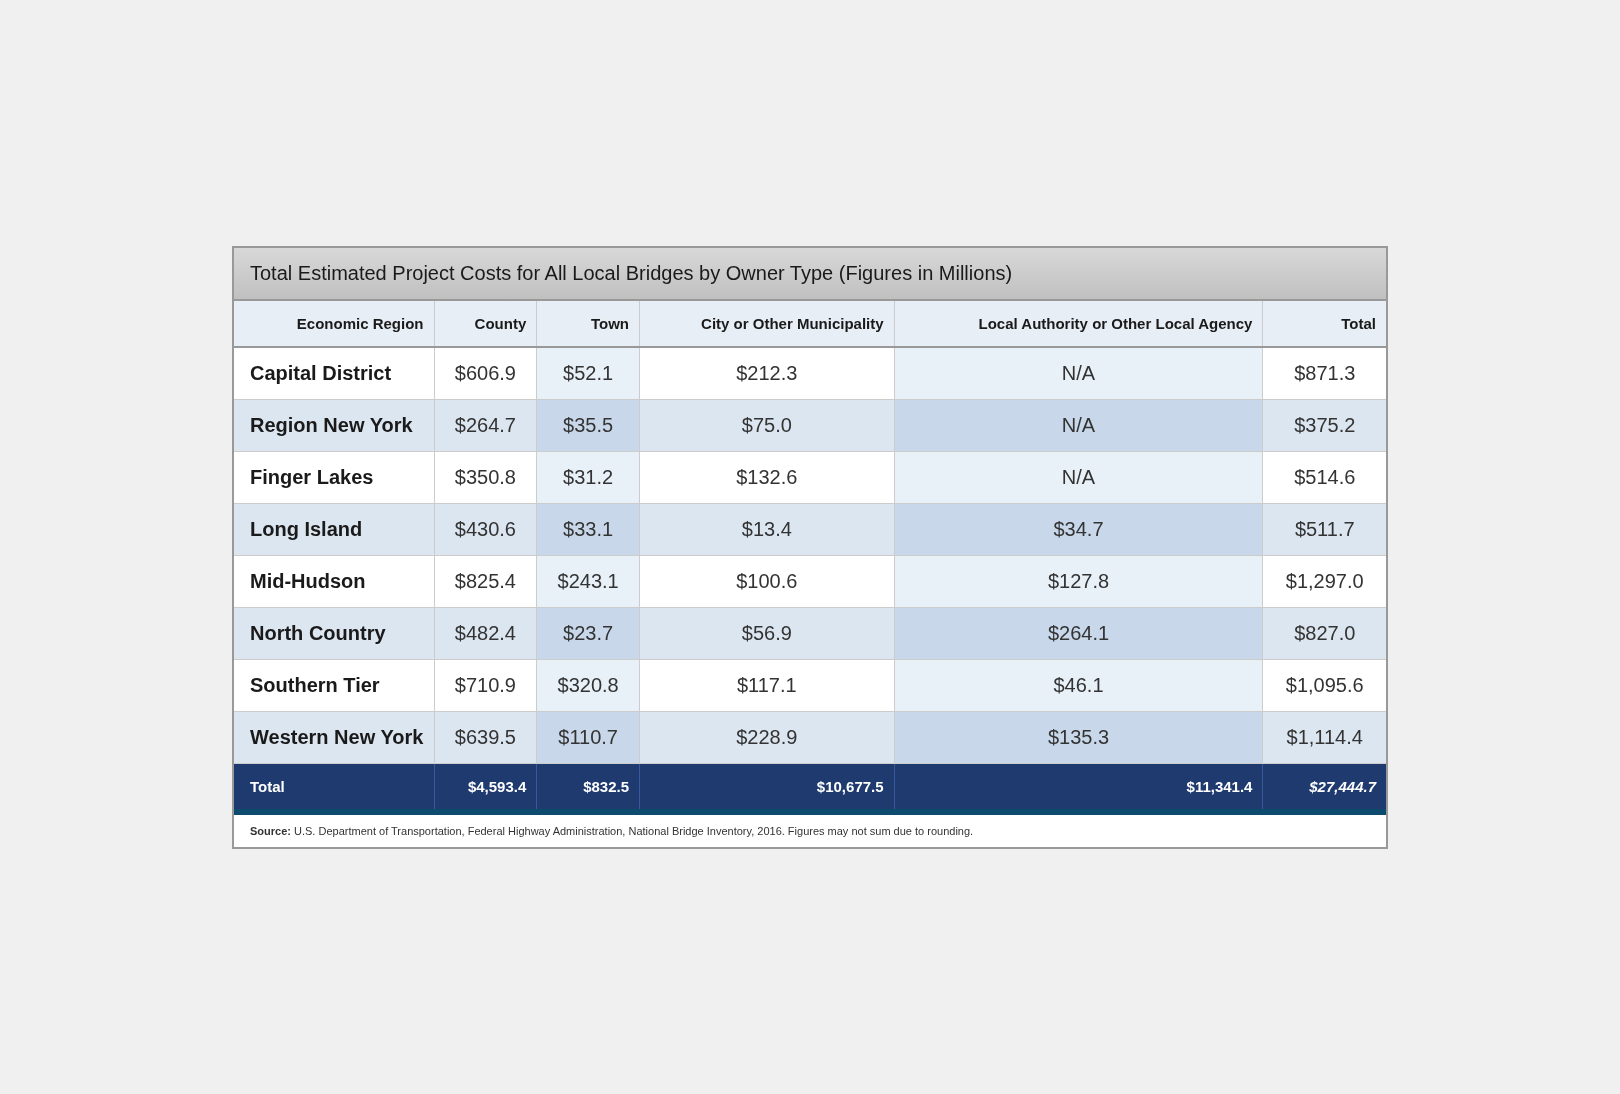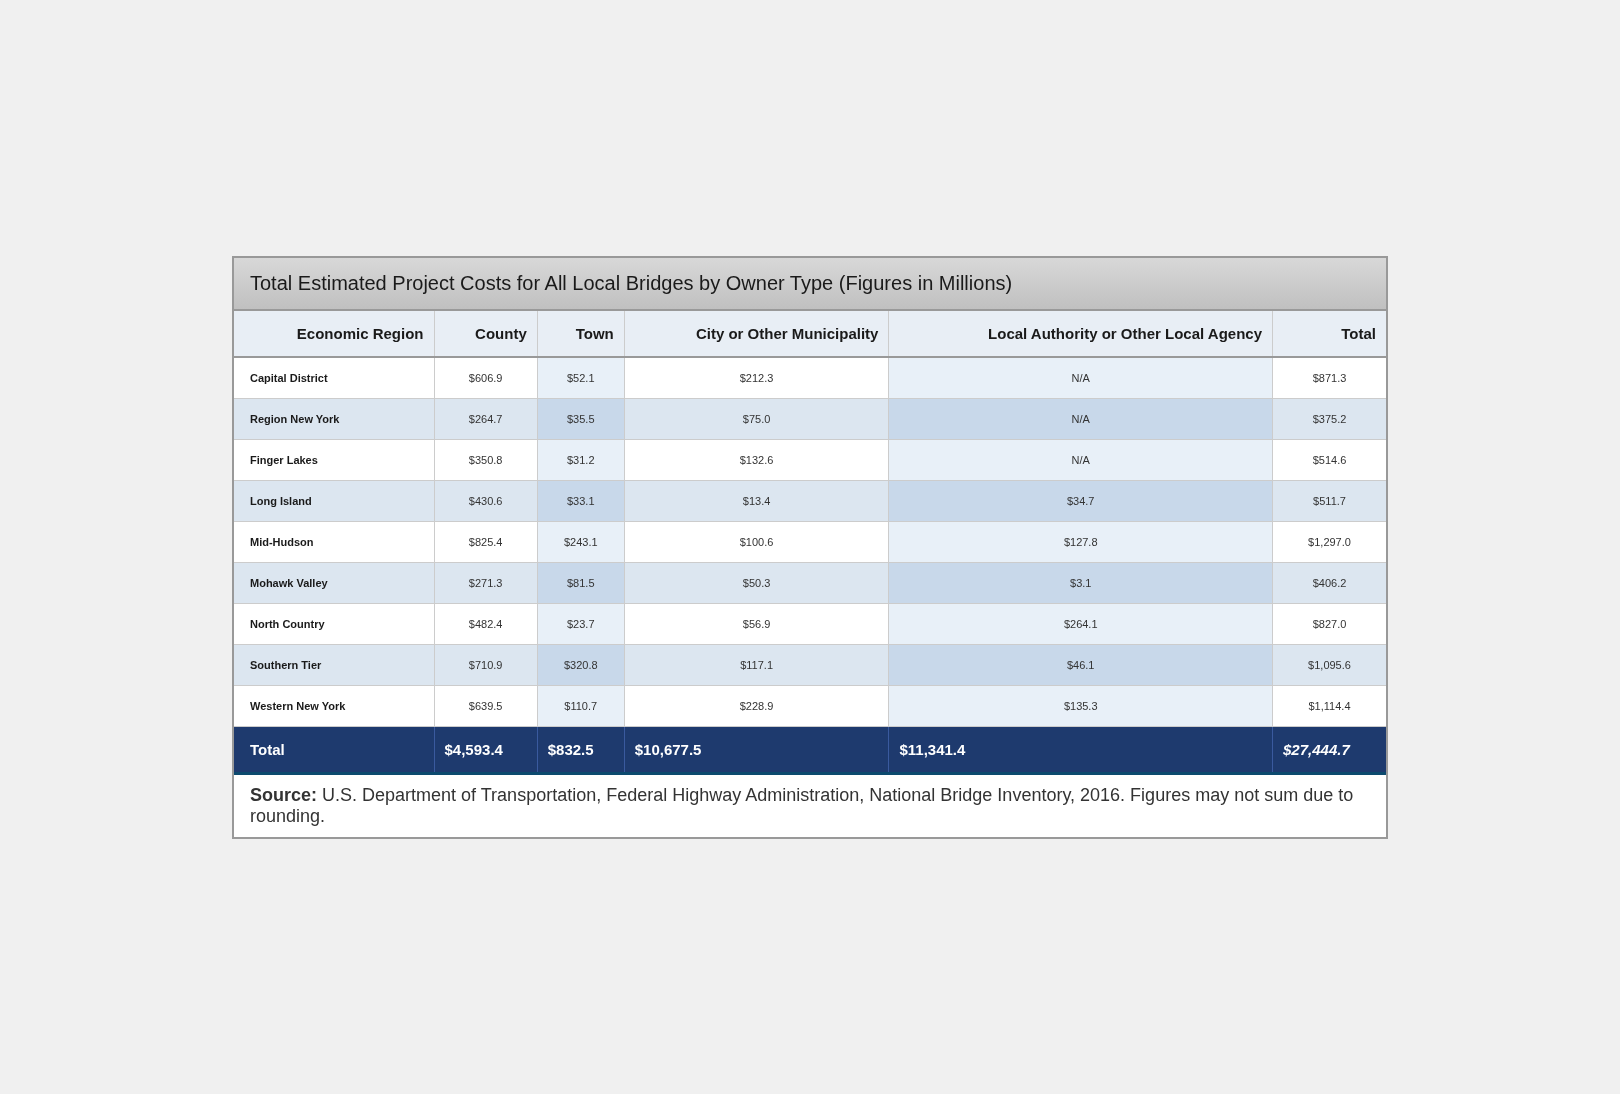--- a/index.html
+++ b/index.html
@@ -72,23 +72,23 @@
 
     tbody tr:nth-child(odd) {
       background: #ffffff;
     }
 
     tbody tr:nth-child(even) {
       background: #dce6f0;
     }
 
     tbody td {
-      padding: 14px 0;
+      padding: 14px 10px;
       text-align: center;
-      font-size: 11px;
+      font-size: 20px;
       color: #333;
       border-right: 1px solid #ccc;
       vertical-align: middle;
       margin-left: 33px;
     }
 
     tbody td:first-child {
       text-align: left;
       padding-left: 16px;
       font-weight: bold;
@@ -99,44 +99,44 @@
     tbody td:last-child {
       border-right: none;
     }
 
     tfoot tr {
       background: #1e3a6e;
     }
 
     tfoot td {
       padding: 14px 10px;
-      text-align: left;
+      text-align: right;
       font-size: 15px;
       font-weight: bold;
       color: #ffffff;
       border-right: 1px solid #3a5a9e;
       vertical-align: middle;
     }
 
     tfoot td:first-child {
       text-align: left;
       padding-left: 16px;
       border-right: 1px solid #3a5a9e;
     }
 
     tfoot td:last-child {
       border-right: none;
       font-style: italic;
     }
 
     .source-row {
       padding: 10px 16px;
-      font-size: 18px;
+      font-size: 11px;
       color: #333;
-      border-top: 3px solid #0c4a6e;
+      border-top: 6px solid #0c4a6e;
       background: #fff;
     }
 
     .source-row strong {
       font-weight: bold;
     }
 
     
     tbody td:nth-child(3),
     tbody td:nth-child(5) {
@@ -209,28 +209,20 @@
         </tr>
         <tr>
           <td>Mid-Hudson</td>
           <td>$825.4</td>
           <td>$243.1</td>
           <td>$100.6</td>
           <td>$127.8</td>
           <td>$1,297.0</td>
         </tr>
         <tr>
-          <td>Mohawk Valley</td>
-          <td>$271.3</td>
-          <td>$81.5</td>
-          <td>$50.3</td>
-          <td>$3.1</td>
-          <td>$406.2</td>
-        </tr>
-        <tr>
           <td>North Country</td>
           <td>$482.4</td>
           <td>$23.7</td>
           <td>$56.9</td>
           <td>$264.1</td>
           <td>$827.0</td>
         </tr>
         <tr>
           <td>Southern Tier</td>
           <td>$710.9</td>

